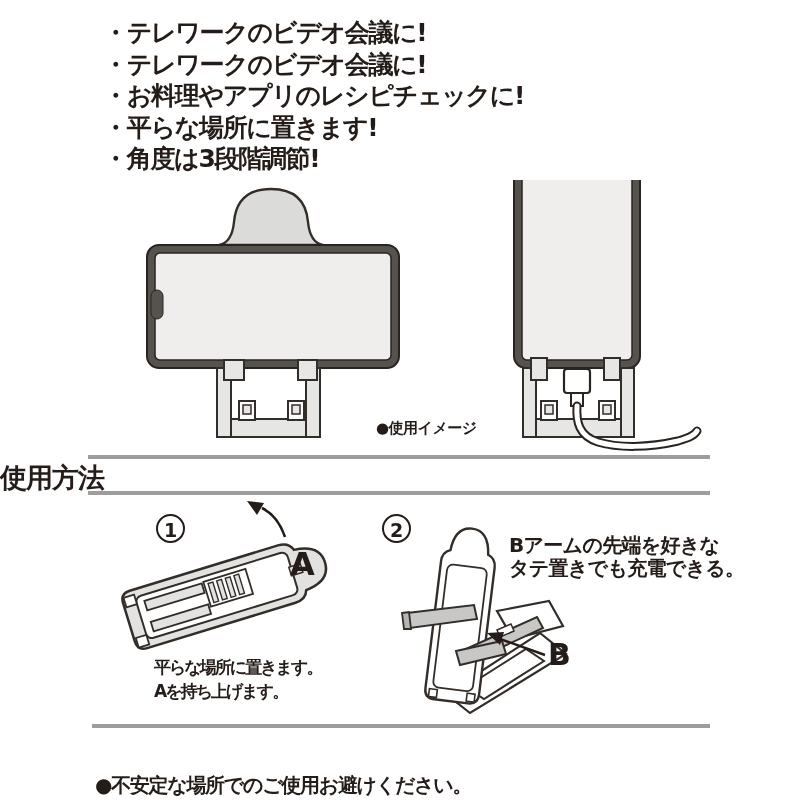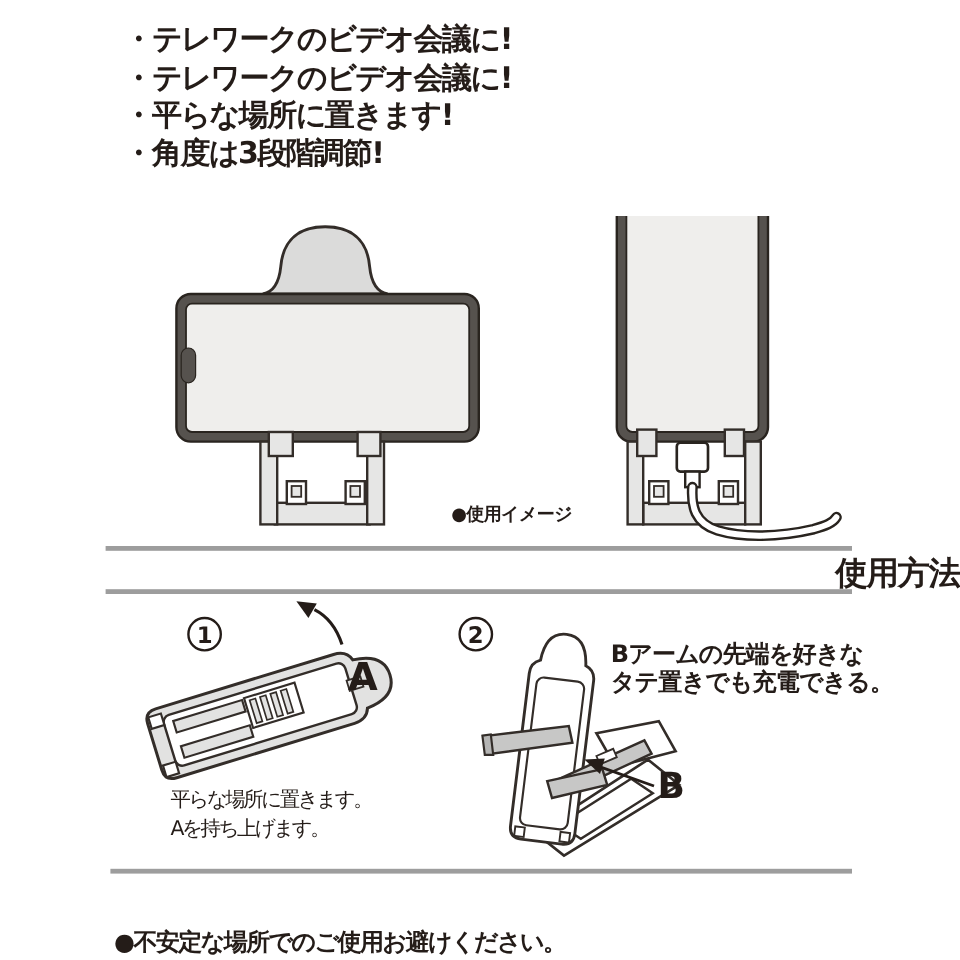--- a/index.html
+++ b/index.html
@@ -9,46 +9,47 @@
   
   .features{left:103px;top:17px;font-size:25px;font-weight:bold;line-height:31.5px;
             letter-spacing:-1.3px;white-space:nowrap;}
   
   .usage-caption{left:376px;top:419px;font-size:15px;font-weight:bold;letter-spacing:-0.5px;}
   
   .rule{left:88px;width:622px;height:3.5px;background:#9d9d9d;}
   .rule-top{top:455px;}
   .rule-bottom{top:491px;}
   .rule-notes{top:724px;left:92px;width:618px;}
-  .section-title{left:0;right:0;top:460px;text-align:right;font-size:27px;font-weight:bold;
+  .section-title{left:0;right:0;top:460px;text-align:left;font-size:27px;font-weight:bold;
                  letter-spacing:-1px;}
   
   .badge{width:29px;height:29px;border:2.5px solid #241c18;border-radius:50%;
          font-size:19px;font-weight:bold;text-align:center;line-height:29px;box-sizing:border-box;}
   .badge1{left:156px;top:514px;}
   .badge2{left:382px;top:514px;}
   
-  .step1-caption{left:142px;top:655px;font-size:17px;font-weight:400;line-height:24px;
+  .step1-caption{left:154px;top:655px;font-size:17px;font-weight:700;line-height:24px;
                  letter-spacing:-2px;white-space:nowrap;}
   .step2-caption{left:509px;top:534px;font-size:20px;font-weight:600;line-height:23px;
                  letter-spacing:-0.7px;white-space:nowrap;}
   
   .notes{left:95px;top:771px;font-size:20px;font-weight:bold;line-height:28px;
          letter-spacing:-1.3px;white-space:nowrap;}
   svg{position:absolute;display:block;}
   svg text{font-family:"DejaVu Sans",sans-serif;}
 </style>
 </head>
 <body>
 
 <div class="page">
 
   <div class="abs features">
     <div>・テレワークのビデオ会議に!</div>
     <div>・テレワークのビデオ会議に!</div>
+    <div>・お料理やアプリのレシピチェックに!</div>
     <div>・平らな場所に置きます!</div>
     <div>・角度は3段階調節!</div>
   </div>
 
   <svg style="left:0;top:180px;width:800px;height:277px" viewBox="0 180 800 277">
 
     <g>
       <path d="M219,245 C230,243 233,232 234,222 C236,199 250,189 271,189 C292,189 306,199 308,222 C309,232 312,243 323,245 Z" fill="#dbdbda" stroke="#332d29" stroke-width="2.4"></path>
       <rect x="147" y="245" width="252" height="123" rx="12" fill="#56524e" stroke="#29241f" stroke-width="2"></rect>
       <rect x="155" y="253" width="236" height="107" rx="5" fill="#efeeec" stroke="#29241f" stroke-width="1.5"></rect>

